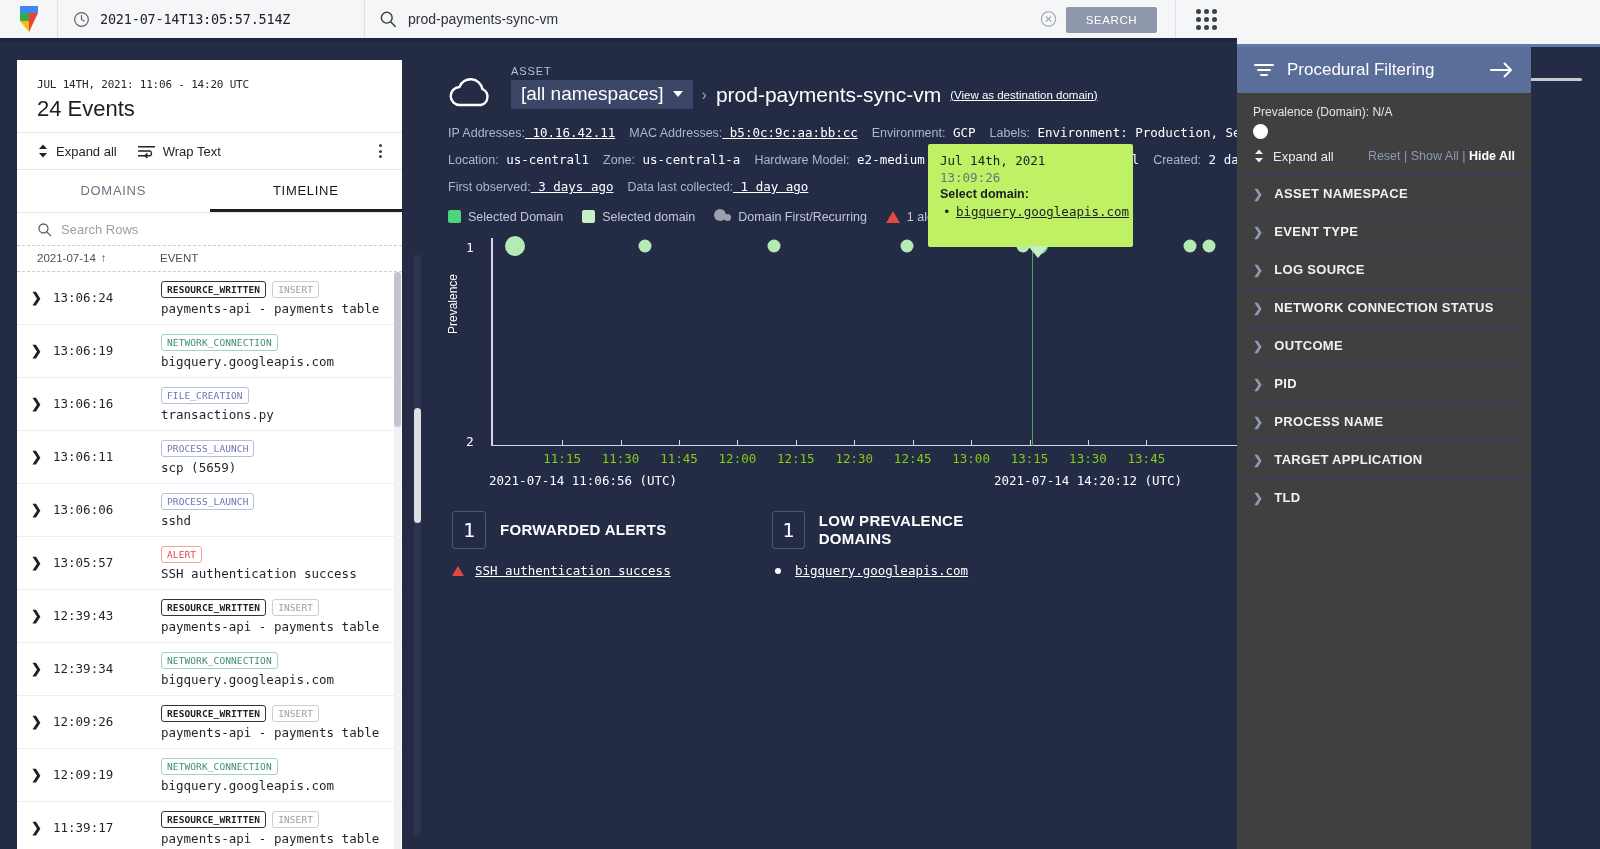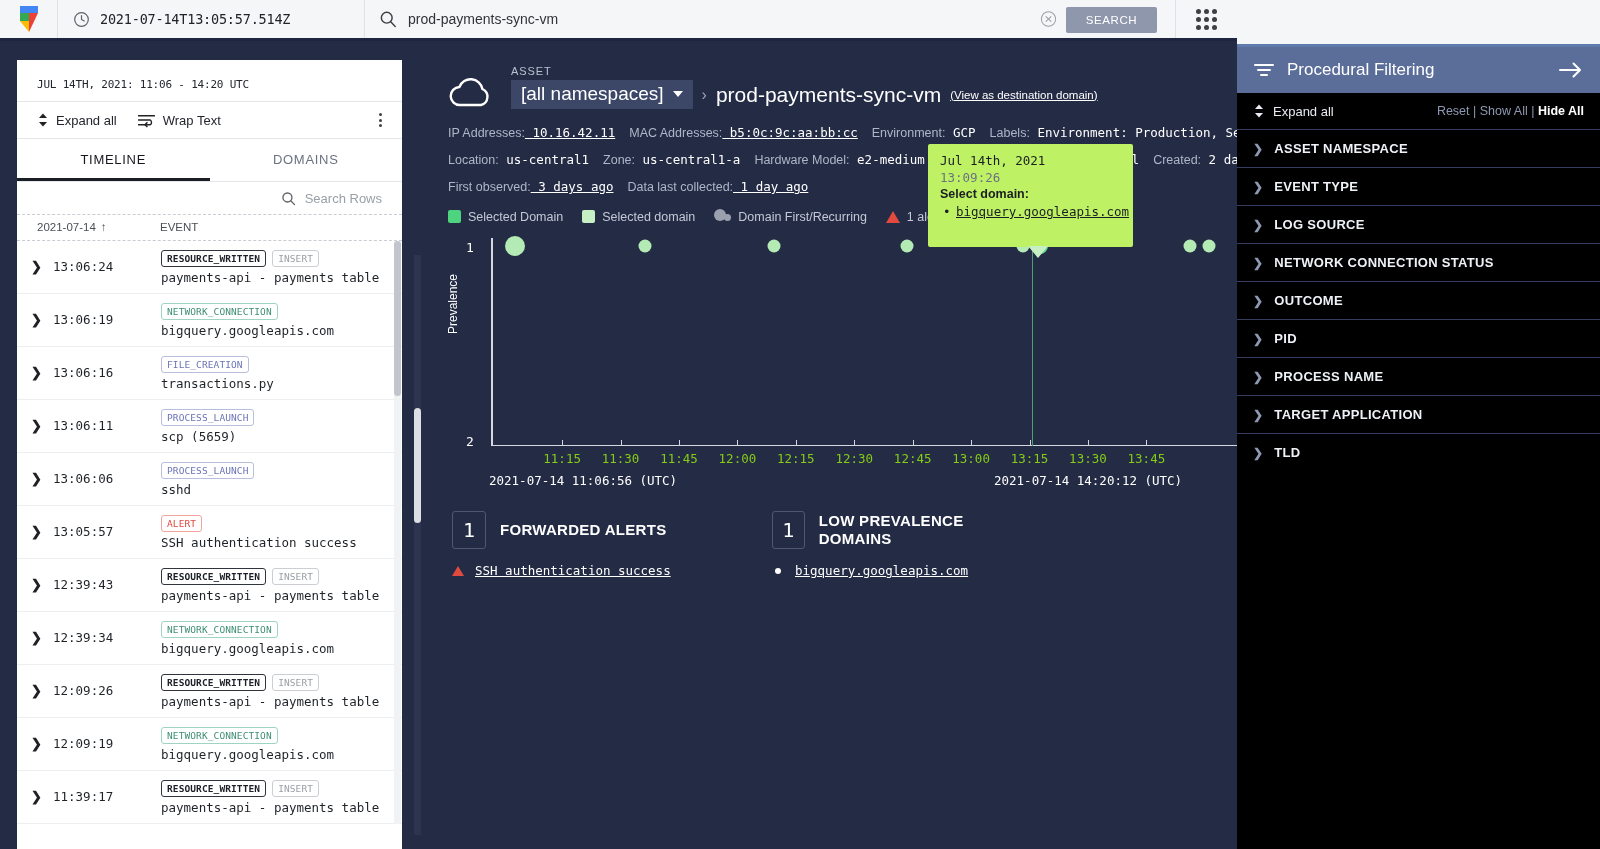--- a/index.html
+++ b/index.html
@@ -86,21 +86,20 @@
   .kebab i { width: 3px; height: 3px; background: #3c4043; border-radius: 50%; display: block; }
   .lp-tabs { display: flex; border-bottom: 1px solid #e6e7ea; }
   .tab {
     flex: 1; text-align: center; font-size: 13px; letter-spacing: 0.7px;
     padding: 13px 0 11px 0; color: #6b7280; cursor: pointer;
   }
   .tab.active { color: #16181d; border-bottom: 3px solid #1b1e24; }
   .lp-search {
     height: 33px; display: flex; align-items: center; gap: 9px; padding: 0 20px;
     border-bottom: 1px dashed #c9ccd2;
-    justify-content: flex-end;
   }
   .lp-search-ph { font-size: 13px; color: #9aa0a6; }
   .lp-colhead {
     display: flex; padding: 6px 20px 7px 20px; font-size: 11.5px; color: #4b5057;
     border-bottom: 1px dashed #c9ccd2;
   }
   .ch-time { width: 123px; display: flex; gap: 5px; align-items: center; }
   .rows { height: 583px; overflow: hidden; position: relative; }
   .row {
     display: flex; align-items: flex-start; padding: 9px 14px 8px 14px;
@@ -219,21 +218,21 @@
     display: flex; align-items: center; gap: 11px; margin-top: 14px;
     font-family: "DejaVu Sans Mono", monospace; font-size: 12.5px; color: #ffffff;
   }
   .card-item span { text-decoration: underline; cursor: pointer; }
   .tri-sm { width: 0; height: 0; border-left: 6px solid transparent; border-right: 6px solid transparent;
             border-bottom: 10px solid #e04a3f; }
   .dot-sm { width: 6px; height: 6px; border-radius: 50%; background: #ffffff; margin: 0 3px; }
 
   
   .right-panel {
-    position: absolute; left: 1237px; top: 47px; width: 363px; height: 802px; background: #000000;
+    position: absolute; left: 1237px; top: 47px; width: 294px; height: 802px; background: #404040;
   }
   .rp-head {
     height: 46px; background: #5b6e99; display: flex; align-items: center;
     padding: 0 16px; gap: 12px;
   }
   .rp-title { color: #ffffff; font-size: 17px; flex: 1; }
   .rp-prev { padding: 12px 16px 0 16px; }
   .rp-prev-lbl { color: #dfe3ec; font-size: 12px; }
   .rp-prev-track { margin-top: 5px; position: relative; height: 14px; }
   .rp-knob { position: absolute; left: 0; top: 0; width: 15px; height: 15px; background: #fff; border-radius: 50%; cursor: pointer; }
@@ -306,20 +305,21 @@
     <div class="slider-label">3 HOURS</div>
     <div class="slider-track">
       <div class="slider-fill"></div>
       <div class="slider-knob"></div>
     </div>
   </div>
 
   <div class="left-panel">
     <div class="lp-head">
       <div class="lp-date">JUL 14TH, 2021: 11:06 - 14:20 UTC</div>
+      <div class="lp-count">24 Events</div>
     </div>
     <div class="lp-tools">
       <div class="tool">
         <svg width="12" height="16" viewBox="0 0 12 16">
           <path d="M6 1.5 L10 6 L2 6 Z" fill="#202124"></path>
           <path d="M6 14.5 L10 10 L2 10 Z" fill="#202124"></path>
         </svg>
         <span>Expand all</span>
       </div>
       <div class="tool">
@@ -329,22 +329,22 @@
         </svg>
         <span>Wrap Text</span>
       </div>
       <div class="kebab">
           <i></i>
           <i></i>
           <i></i>
         </div>
     </div>
     <div class="lp-tabs">
+      <div class="tab">DOMAINS</div>
       <div class="tab active">TIMELINE</div>
-      <div class="tab">DOMAINS</div>
     </div>
     <div class="lp-search">
       <svg width="15" height="15" viewBox="0 0 20 20">
         <circle cx="8.6" cy="8.6" r="6" fill="none" stroke="#5f6368" stroke-width="1.8"></circle>
         <path d="M13 13 L18 18.2" stroke="#5f6368" stroke-width="1.8" stroke-linecap="round"></path>
       </svg>
       <span class="lp-search-ph">Search Rows</span>
     </div>
     <div class="lp-colhead">
       <div class="ch-time">
@@ -598,20 +598,26 @@
   <div class="right-panel">
     <div class="rp-head">
       <svg width="22" height="18" viewBox="0 0 22 18">
         <path d="M2 4 H20 M5 9 H17 M8 14 H14" stroke="#ffffff" stroke-width="2" stroke-linecap="round"></path>
       </svg>
       <div class="rp-title">Procedural Filtering</div>
       <svg width="26" height="18" viewBox="0 0 26 18">
         <path d="M2 9 H22 M15.5 2.5 L22 9 L15.5 15.5" fill="none" stroke="#ffffff" stroke-width="2" stroke-linecap="round" stroke-linejoin="round"></path>
       </svg>
     </div>
+    <div class="rp-prev">
+      <div class="rp-prev-lbl">Prevalence (Domain): N/A</div>
+      <div class="rp-prev-track">
+        <div class="rp-knob"></div>
+      </div>
+    </div>
     <div class="rp-tools">
       <div class="rp-exp">
         <svg width="12" height="16" viewBox="0 0 12 16">
           <path d="M6 1.5 L10 6 L2 6 Z" fill="#e8ebf2"></path>
           <path d="M6 14.5 L10 10 L2 10 Z" fill="#e8ebf2"></path>
         </svg>
         <span>Expand all</span>
       </div>
       <div class="rp-actions">
         <u>Reset</u>

